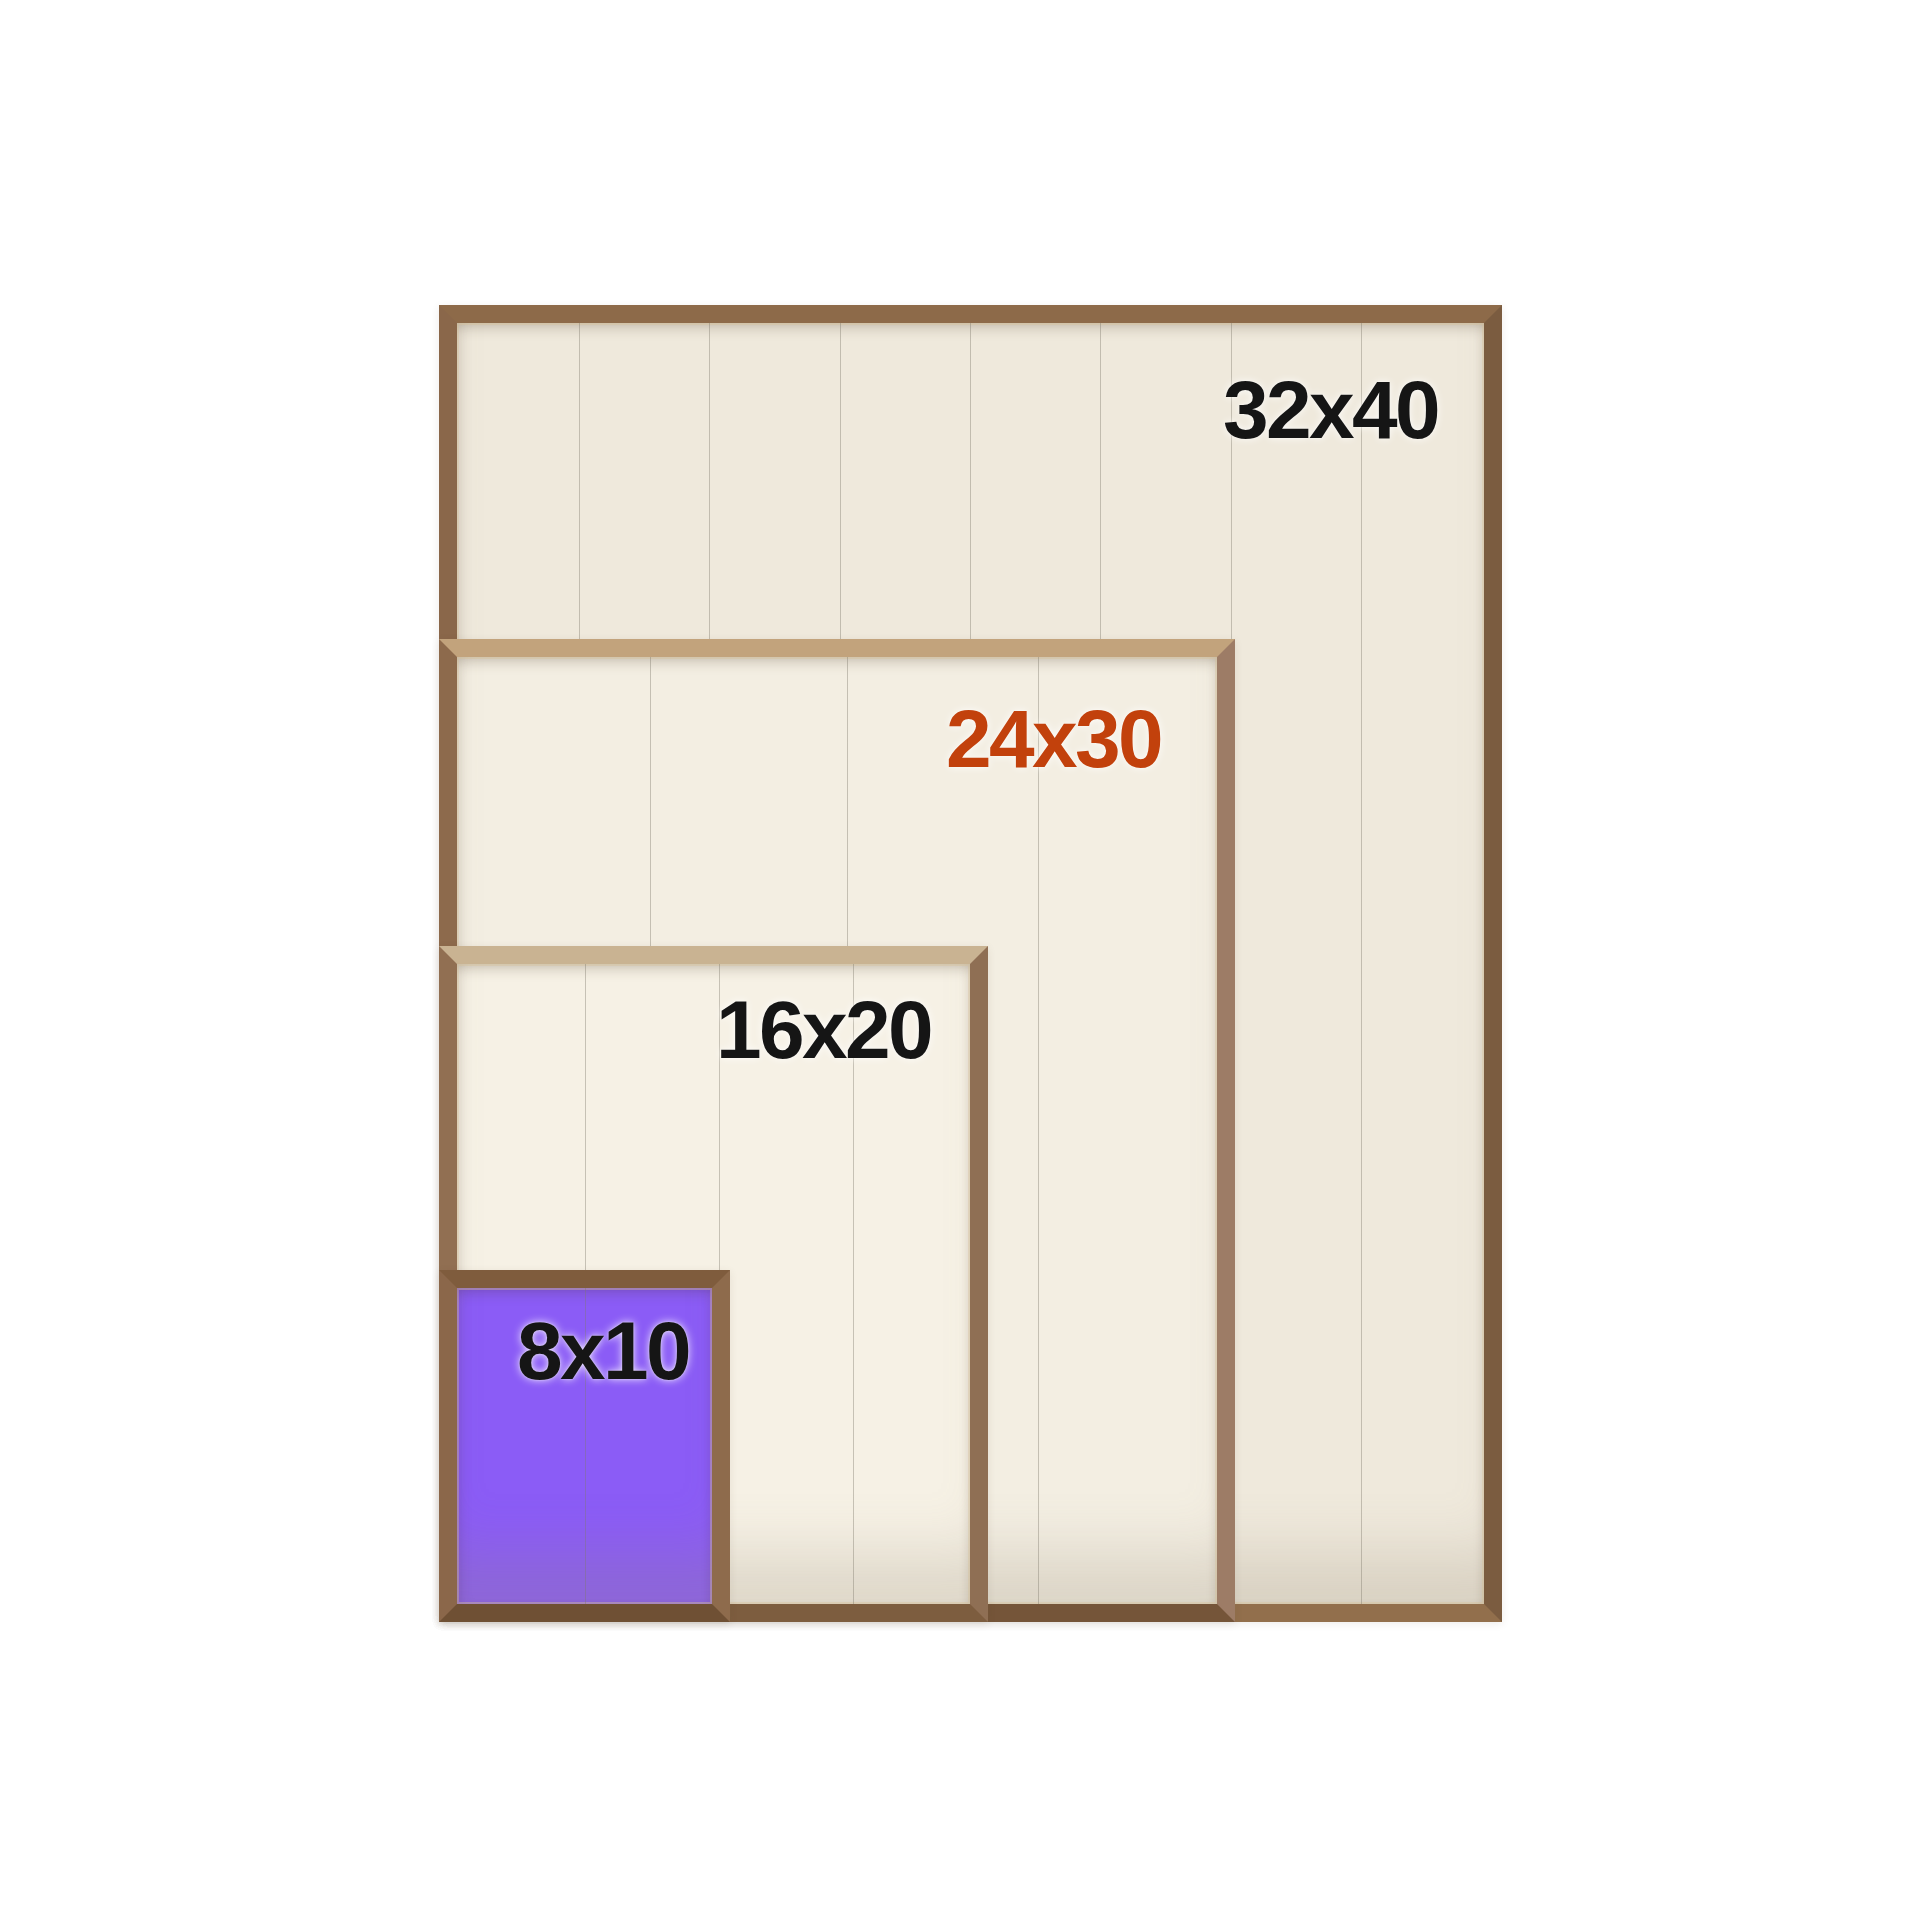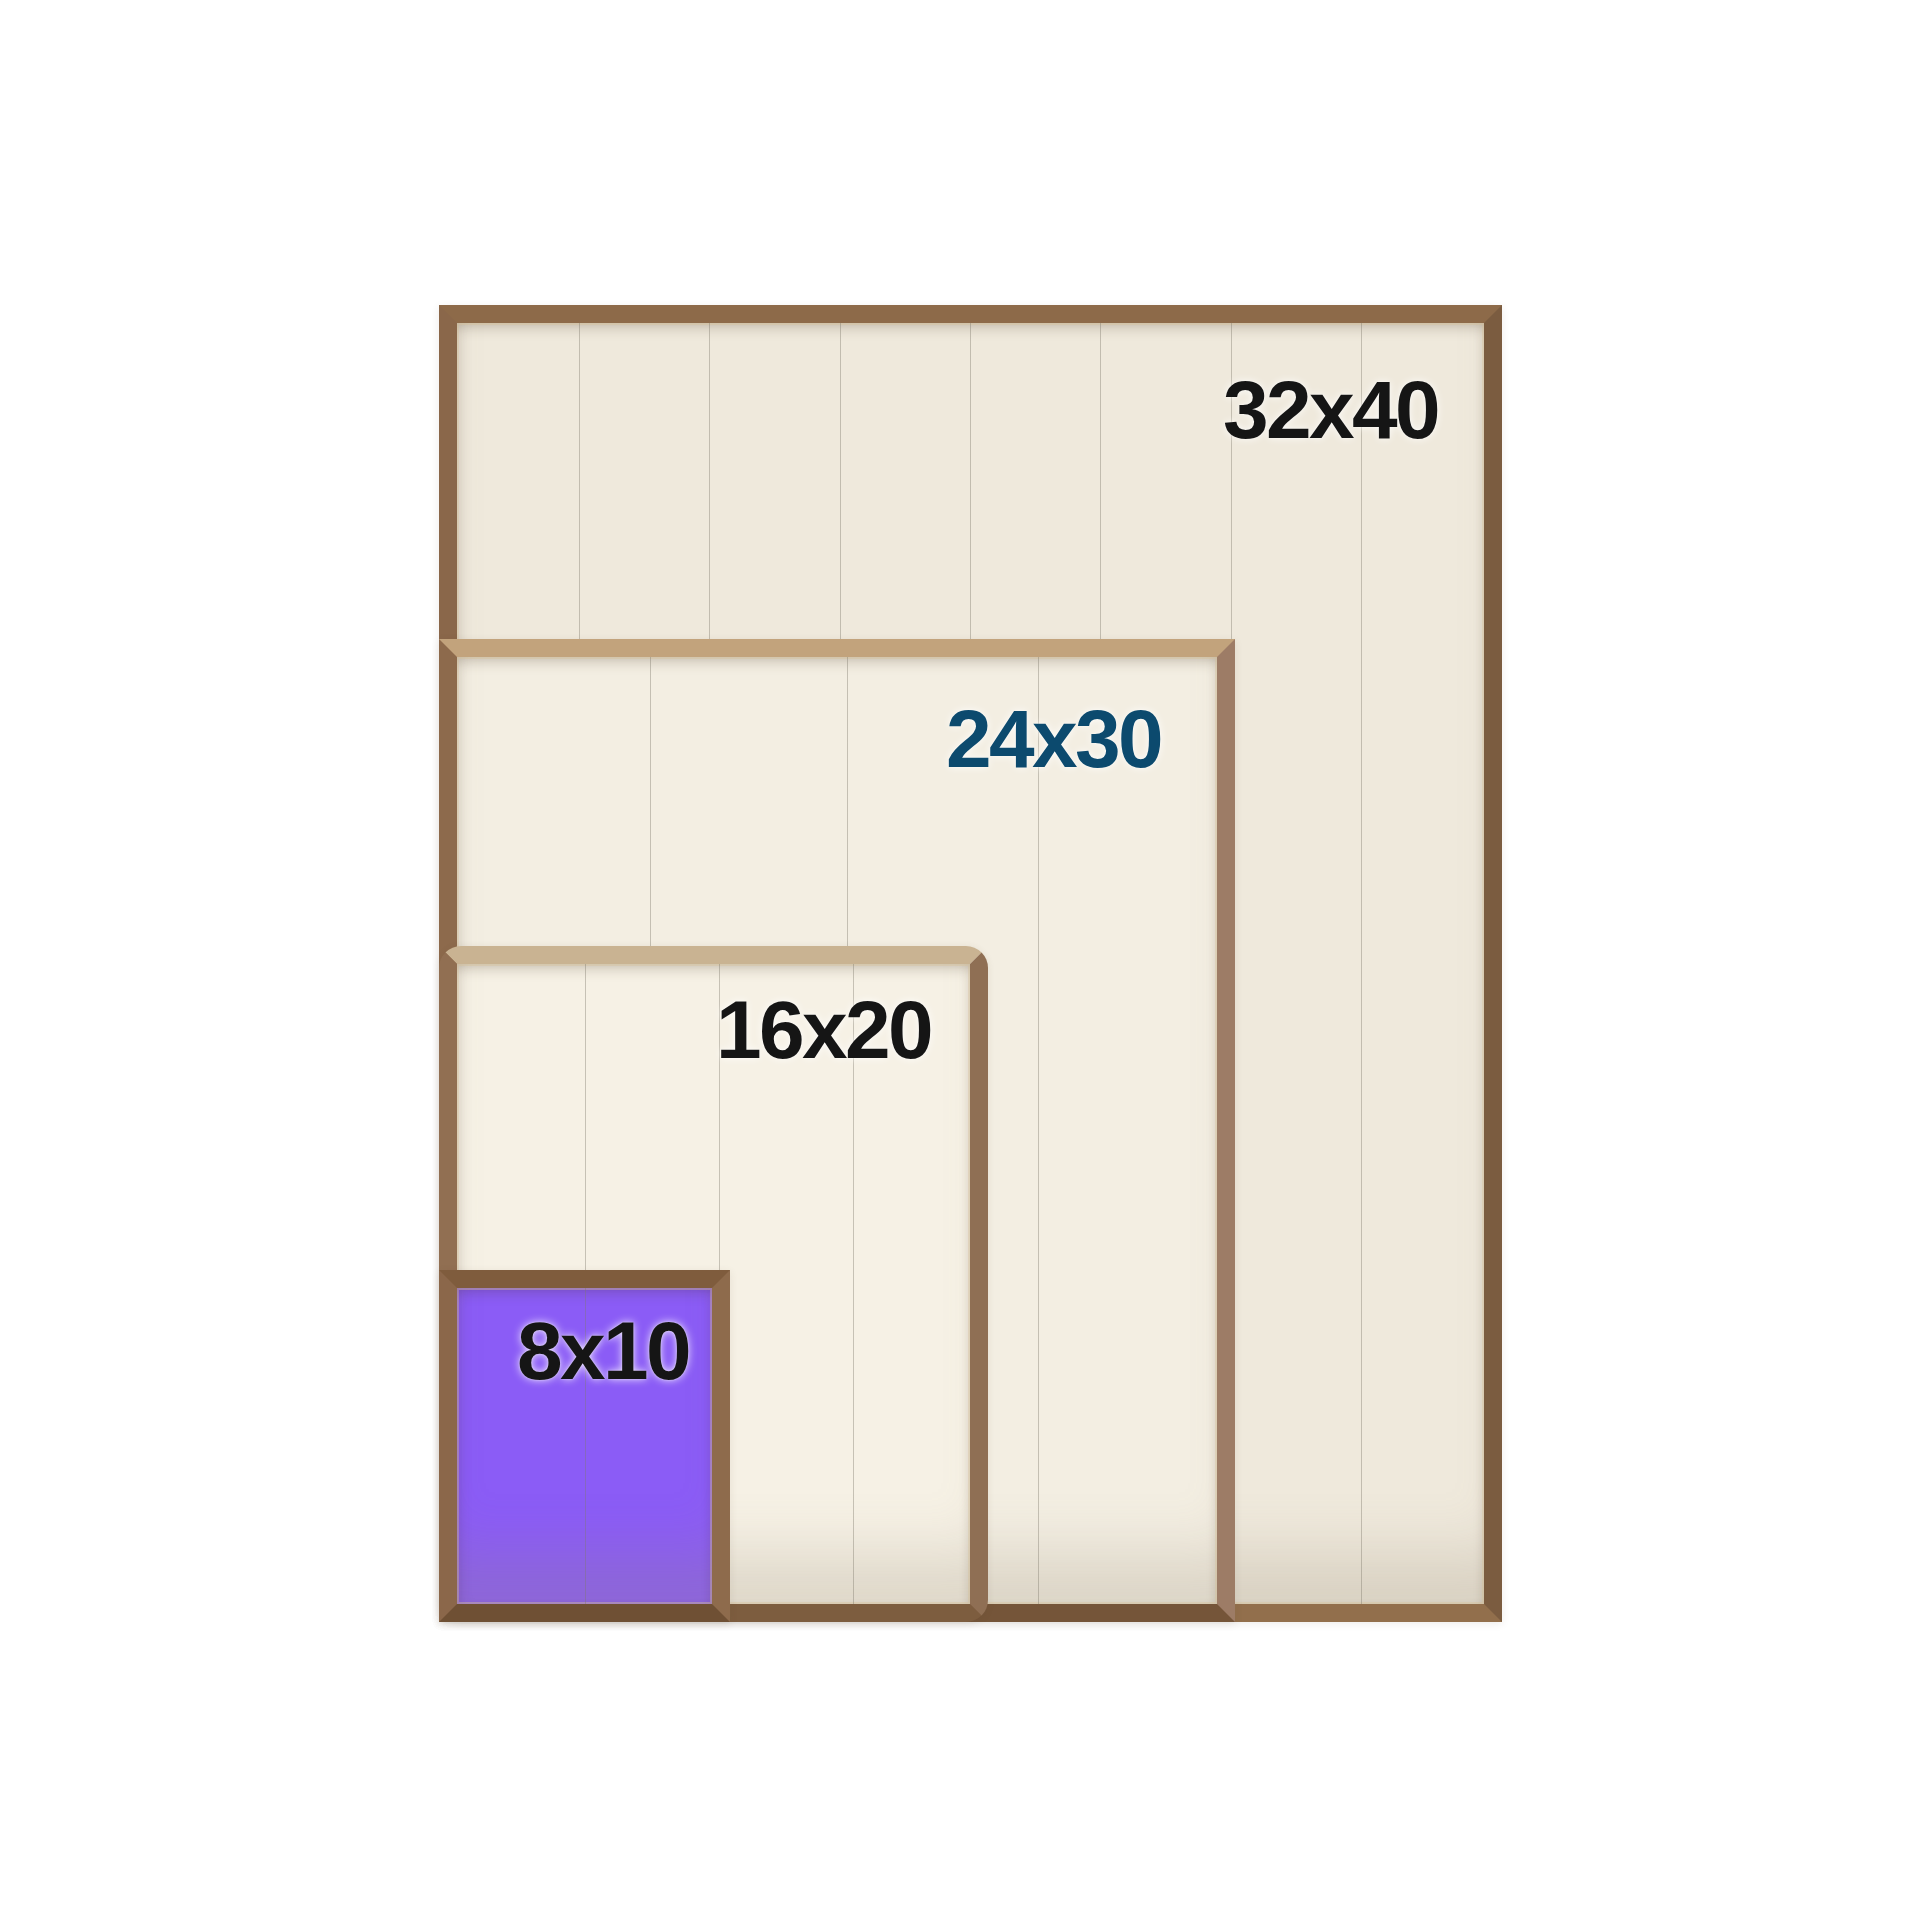--- a/index.html
+++ b/index.html
@@ -67,24 +67,24 @@
         <div class="plank" style="left: 774px;"></div>
         <div class="plank" style="left: 904px;"></div>
         <div class="size-label" style="color: rgb(21, 21, 21); right: 46px; top: 46px;">32x40</div>
       </div>
     </div>
     <div class="frame" style="left: 431px; top: 639px; width: 796px; height: 983px; border-width: 18px; border-color: rgb(194, 163, 124) rgb(157, 124, 102) rgb(117, 85, 57) rgb(141, 106, 76);">
       <div class="interior" style="background: rgb(243, 238, 226);">
         <div class="plank" style="left: 193px;"></div>
         <div class="plank" style="left: 390px;"></div>
         <div class="plank" style="left: 581px;"></div>
-        <div class="size-label" style="color: #0c4a6e; right: 56px; top: 41px;">24x30</div>
+        <div class="size-label" style="color: #c2410c; right: 56px; top: 41px;">24x30</div>
       </div>
     </div>
-    <div class="frame" style="left: 431px; top: 946px; width: 549px; height: 676px; border-width: 18px; border-color: rgb(201, 179, 146) rgb(143, 111, 84) rgb(125, 93, 63) rgb(145, 111, 82); border-radius: 22px;">
+    <div class="frame" style="left: 431px; top: 946px; width: 549px; height: 676px; border-width: 18px; border-color: rgb(201, 179, 146) rgb(143, 111, 84) rgb(125, 93, 63) rgb(145, 111, 82);">
       <div class="interior" style="background: rgb(246, 241, 229);">
         <div class="plank" style="left: 128px;"></div>
         <div class="plank" style="left: 262px;"></div>
         <div class="plank" style="left: 396px;"></div>
         <div class="size-label" style="color: rgb(21, 21, 21); right: 39px; top: 25px;">16x20</div>
       </div>
     </div>
     <div class="frame" style="left: 431px; top: 1270px; width: 291px; height: 352px; border-width: 18px; border-color: rgb(127, 92, 61) rgb(142, 107, 76) rgb(111, 80, 52) rgb(139, 103, 74);">
       <div class="interior" style="background: #8b5cf6;">
         <div class="plank" style="left: 128px;"></div>

